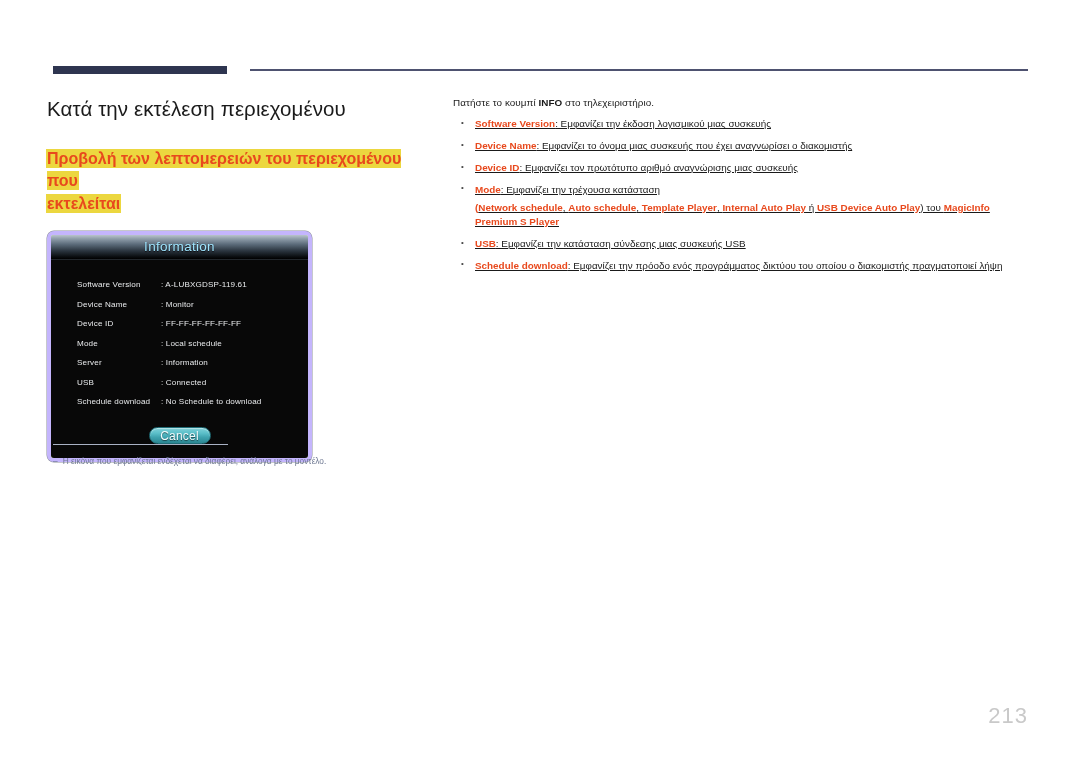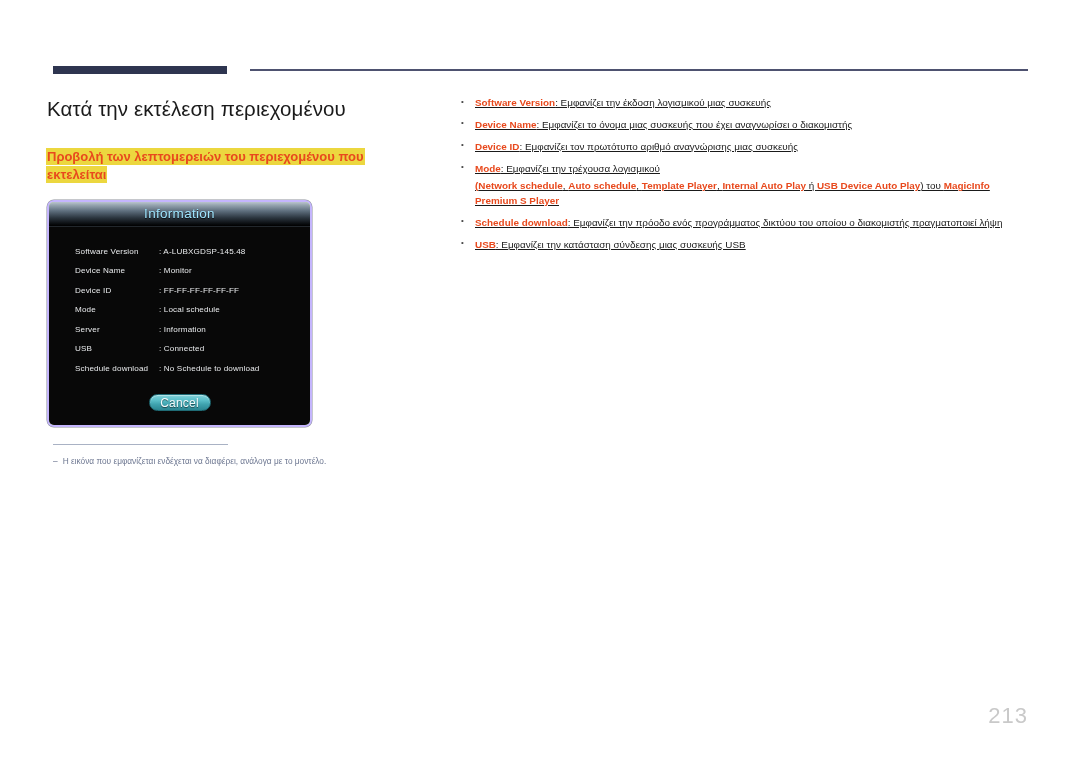--- a/index.html
+++ b/index.html
@@ -51,39 +51,39 @@
   .page-heading {
     font-size: 20.5px;
     color: #1a1a1a;
     font-weight: 400;
     letter-spacing: .1px;
     margin: 0;
     line-height: 1.25;
   }
   .sub-heading {
     margin-top: 26px;
-    font-size: 13px;
+    font-size: 16px;
     font-weight: 700;
     line-height: 1.42;
     color: #e8491d;
     width: 377px;
   }
   .sub-heading span.hl {
     background: #ecd73f;
     box-shadow: 0 0 0 1px #ecd73f;
   }
 
   
   .osd-wrap {
     margin-top: 15px;
     width: 265px;
   }
   .osd {
     width: 265px;
-    border: 2px solid #c4b5fd;
+    border: 4px solid #c4b5fd;
     border-radius: 7px;
     background: #bef264;
     overflow: hidden;
     box-shadow: 0 0 0 0.5px #8d9299;
   }
   .osd-title {
     height: 25px;
     background: linear-gradient(to bottom,
       #b9c4cc 0%, #93a1ad 14%, #5d6d7c 38%, #2b353f 66%, #0b0e11 90%, #000 100%);
     display: flex;
@@ -230,21 +230,21 @@
     <div class="osd">
 
       <div class="osd-title">
         <span class="osd-title-text">Information</span>
       </div>
 
       <div class="osd-body">
 
         <div class="osd-row">
           <span class="k">Software Version</span>
-          <span class="v">: A-LUBXGDSP-145.48</span>
+          <span class="v">: A-LUBXGDSP-119.61</span>
         </div>
         <div class="osd-row">
           <span class="k">Device Name</span>
           <span class="v">: Monitor</span>
         </div>
         <div class="osd-row">
           <span class="k">Device ID</span>
           <span class="v">: FF-FF-FF-FF-FF-FF</span>
         </div>
         <div class="osd-row">
@@ -278,47 +278,50 @@
 <div class="footnote-wrap">
   <div class="footnote-rule"></div>
   <div class="footnote">
     <span class="dash">–</span>
     <span>Η εικόνα που εμφανίζεται ενδέχεται να διαφέρει, ανάλογα με το μοντέλο.</span>
   </div>
 </div>
 
 <div class="right-col">
 
+  <div class="intro">
+    <span>Πατήστε το κουμπί </span><b>INFO</b><span> στο τηλεχειριστήριο.</span>
+  </div>
 
   <ul class="bullets">
 
     <li>
       <span class="term">Software Version</span><span>: Εμφανίζει την έκδοση λογισμικού μιας συσκευής</span>
     </li>
 
     <li>
       <span class="term">Device Name</span><span>: Εμφανίζει το όνομα μιας συσκευής που έχει αναγνωρίσει ο διακομιστής</span>
     </li>
 
     <li>
       <span class="term">Device ID</span><span>: Εμφανίζει τον πρωτότυπο αριθμό αναγνώρισης μιας συσκευής</span>
     </li>
 
     <li>
-      <span class="term">Mode</span><span>: Εμφανίζει την τρέχουσα λογισμικού</span>
+      <span class="term">Mode</span><span>: Εμφανίζει την τρέχουσα κατάσταση</span>
       <div class="sub-line">
         <span class="kw">(</span><span class="kw">Network schedule</span><span>, </span><span class="kw">Auto schedule</span><span>, </span><span class="kw">Template Player</span><span>, </span><span class="kw">Internal Auto Play</span><span> ή </span><span class="kw">USB Device Auto Play</span><span>) του </span><span class="brand">MagicInfo Premium S Player</span>
       </div>
     </li>
 
 
     <li>
+      <span class="term">USB</span><span>: Εμφανίζει την κατάσταση σύνδεσης μιας συσκευής USB</span>
+    </li>
+
+    <li>
       <span class="term">Schedule download</span><span>: Εμφανίζει την πρόοδο ενός προγράμματος δικτύου του οποίου ο διακομιστής πραγματοποιεί λήψη</span>
-    </li>
-
-    <li>
-      <span class="term">USB</span><span>: Εμφανίζει την κατάσταση σύνδεσης μιας συσκευής USB</span>
     </li>
 
   </ul>
 </div>
 
 <div class="page-number">213</div>
 
 </body></html>

